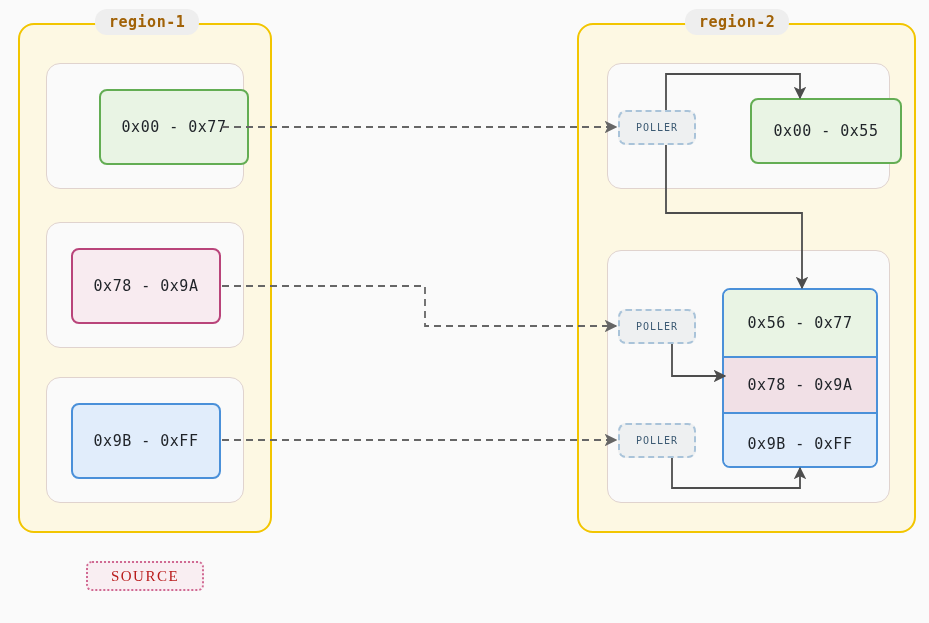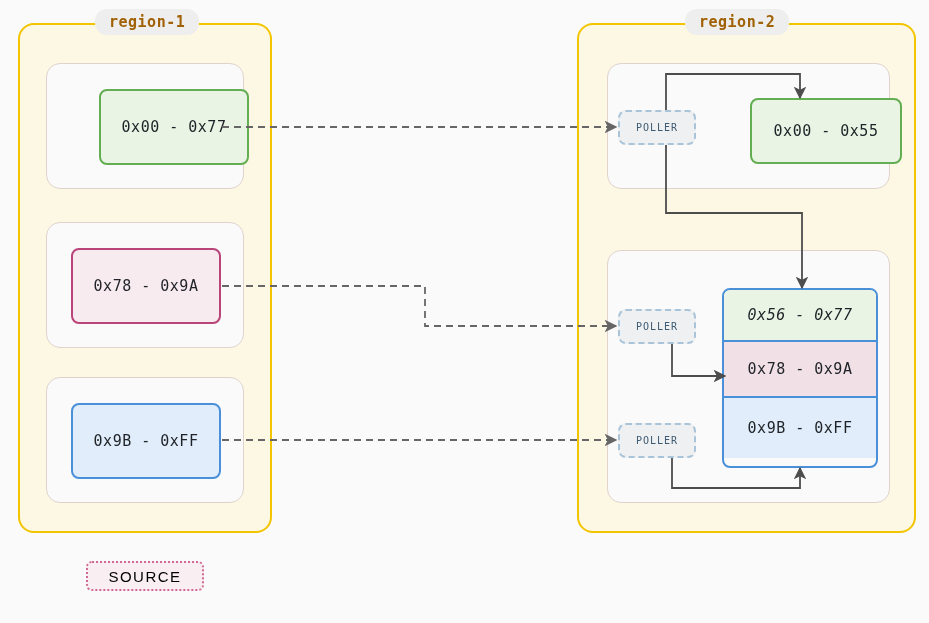--- a/index.html
+++ b/index.html
@@ -133,24 +133,24 @@
   .caption {
     position: absolute;
     box-sizing: border-box;
     background: #f9eef2;
     border: 2px dotted #d06a93;
     border-radius: 6px;
     display: flex;
     align-items: center;
     justify-content: center;
     font-size: 15px;
-    color: #000000;
+    color: #b91c1c;
     letter-spacing: 1.5px;
     z-index: 4;
-    font-family: Liberation Sans, sans-serif;
+    font-family: Liberation Serif, serif;
     text-align: right;
   }
 </style>
 </head>
 <body>
 
 <div id="canvas">
 
   <svg class="edges" viewBox="0 0 929 623">
     <defs>
@@ -202,19 +202,19 @@
 
   <div class="block green" style="left:722px; top:98px; width:152px; height:66px;">0x00 - 0x55</div>
 
   <div class="group" style="left:607px; top:250px; width:283px; height:253px;"></div>
 
   <div class="poller" style="left:618px; top:309px; width:78px; height:35px;">POLLER</div>
 
   <div class="poller" style="left:618px; top:423px; width:78px; height:35px;">POLLER</div>
 
   <div class="stack" style="left:722px; top:288px; width:156px; height:180px;">
-    <div class="stack-row green" style="height:50px;font-style:italic;">0x56 - 0x77</div>
+    <div class="stack-row green" style="height:66px;">0x56 - 0x77</div>
     <div class="stack-row pink" style="height:58px;">0x78 - 0x9A</div>
     <div class="stack-row blue" style="height:60px;">0x9B - 0xFF</div>
   </div>
 
 
 </div>
 
 </body></html>

